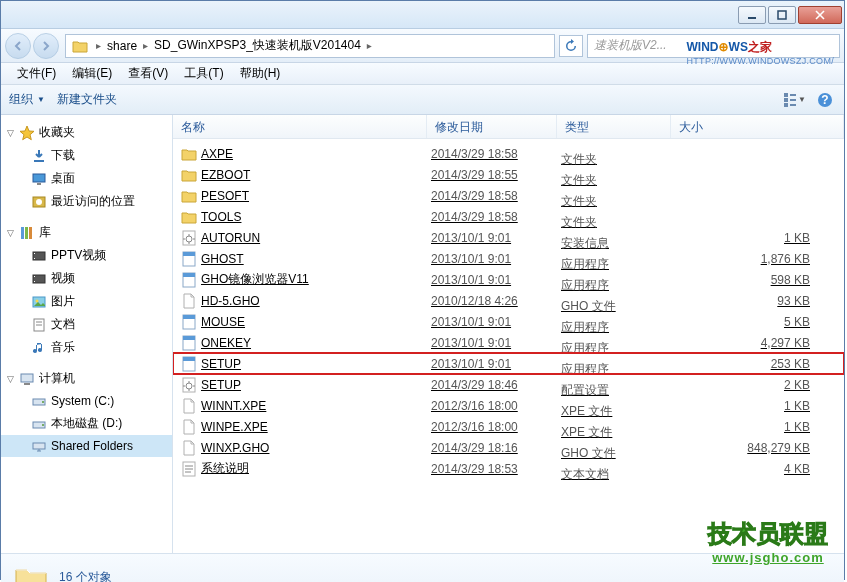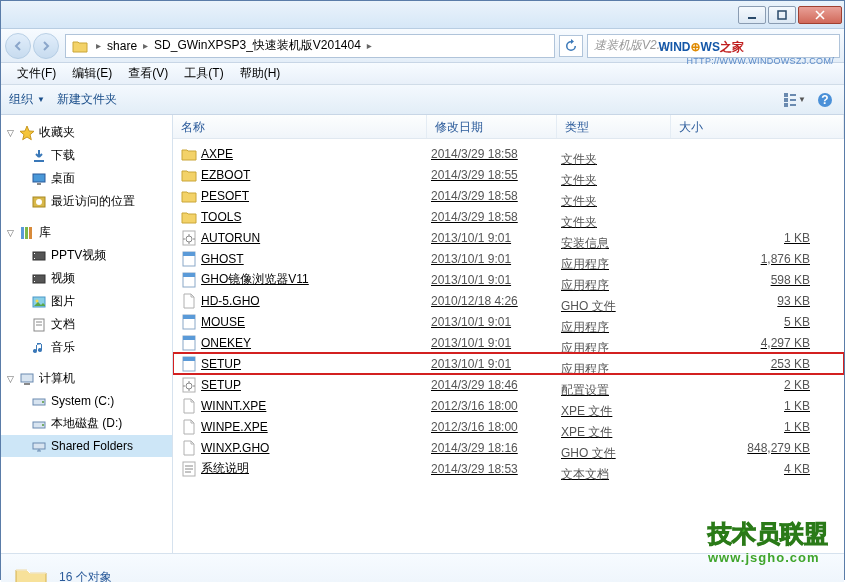--- a/index.html
+++ b/index.html
@@ -66,24 +66,24 @@
 .status-text{color:#2a5a9a;}
 
 
 .folder-ico{width:16px;height:14px;}
 .app-ico,.file-ico,.txt-ico{width:14px;height:16px;}
 
 
 .wm-top{position:absolute; top:36px; right:10px; font-weight:bold; font-size:16px; pointer-events:none; color:#1457a8;}
 .wm-top .o{color:#e08a00;}
 .wm-top .red{color:#c02020;}
-.wm-top small{display:block;font-size:9px;color:#5a8ac8;font-weight:normal;letter-spacing:.3px;margin-left:28px;}
-.wm-bottom{position:absolute; bottom:14px; right:16px; pointer-events:none;}
+.wm-top small{display:block;font-size:9px;color:#5a8ac8;font-weight:normal;letter-spacing:.3px;}
+.wm-bottom{position:absolute; bottom:14px; right:16px; text-align:center; pointer-events:none;}
 .wm-bottom .big{font-size:24px; font-weight:900; color:#3fa52b; -webkit-text-stroke:1px #2a7a18;}
-.wm-bottom .url{font-size:13px; color:#3fa52b; font-weight:bold; letter-spacing:1px;}
+.wm-bottom .url{font-size:13px; color:#3fa52b; font-weight:bold; letter-spacing:1px;text-decoration:underline;}
 </style>
 </head>
 <body>
 
 <div class="window">
 
   <div class="titlebar">
     <div class="win-btn">
         <svg viewBox="0 0 10 10">
           <line x1="1" y1="8" x2="9" y2="8" stroke="#2a4a6a" stroke-width="2"></line>

